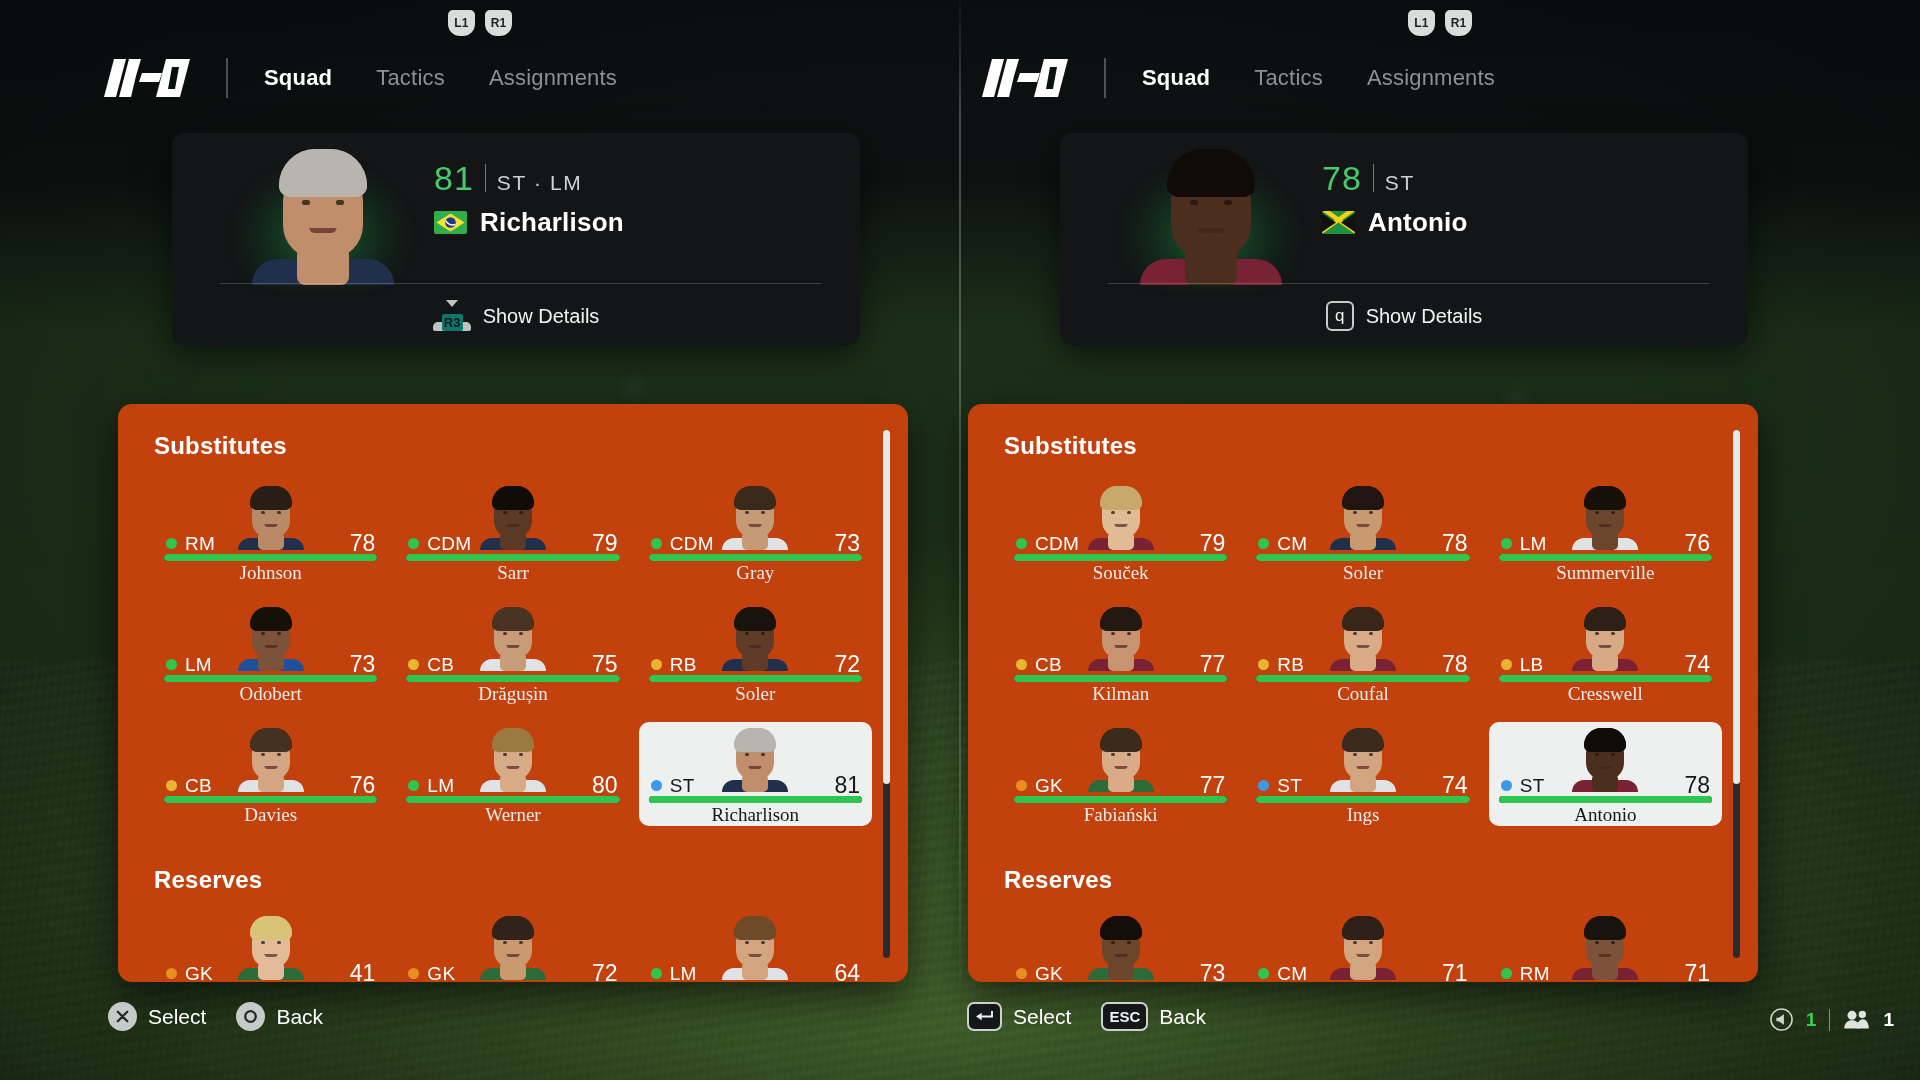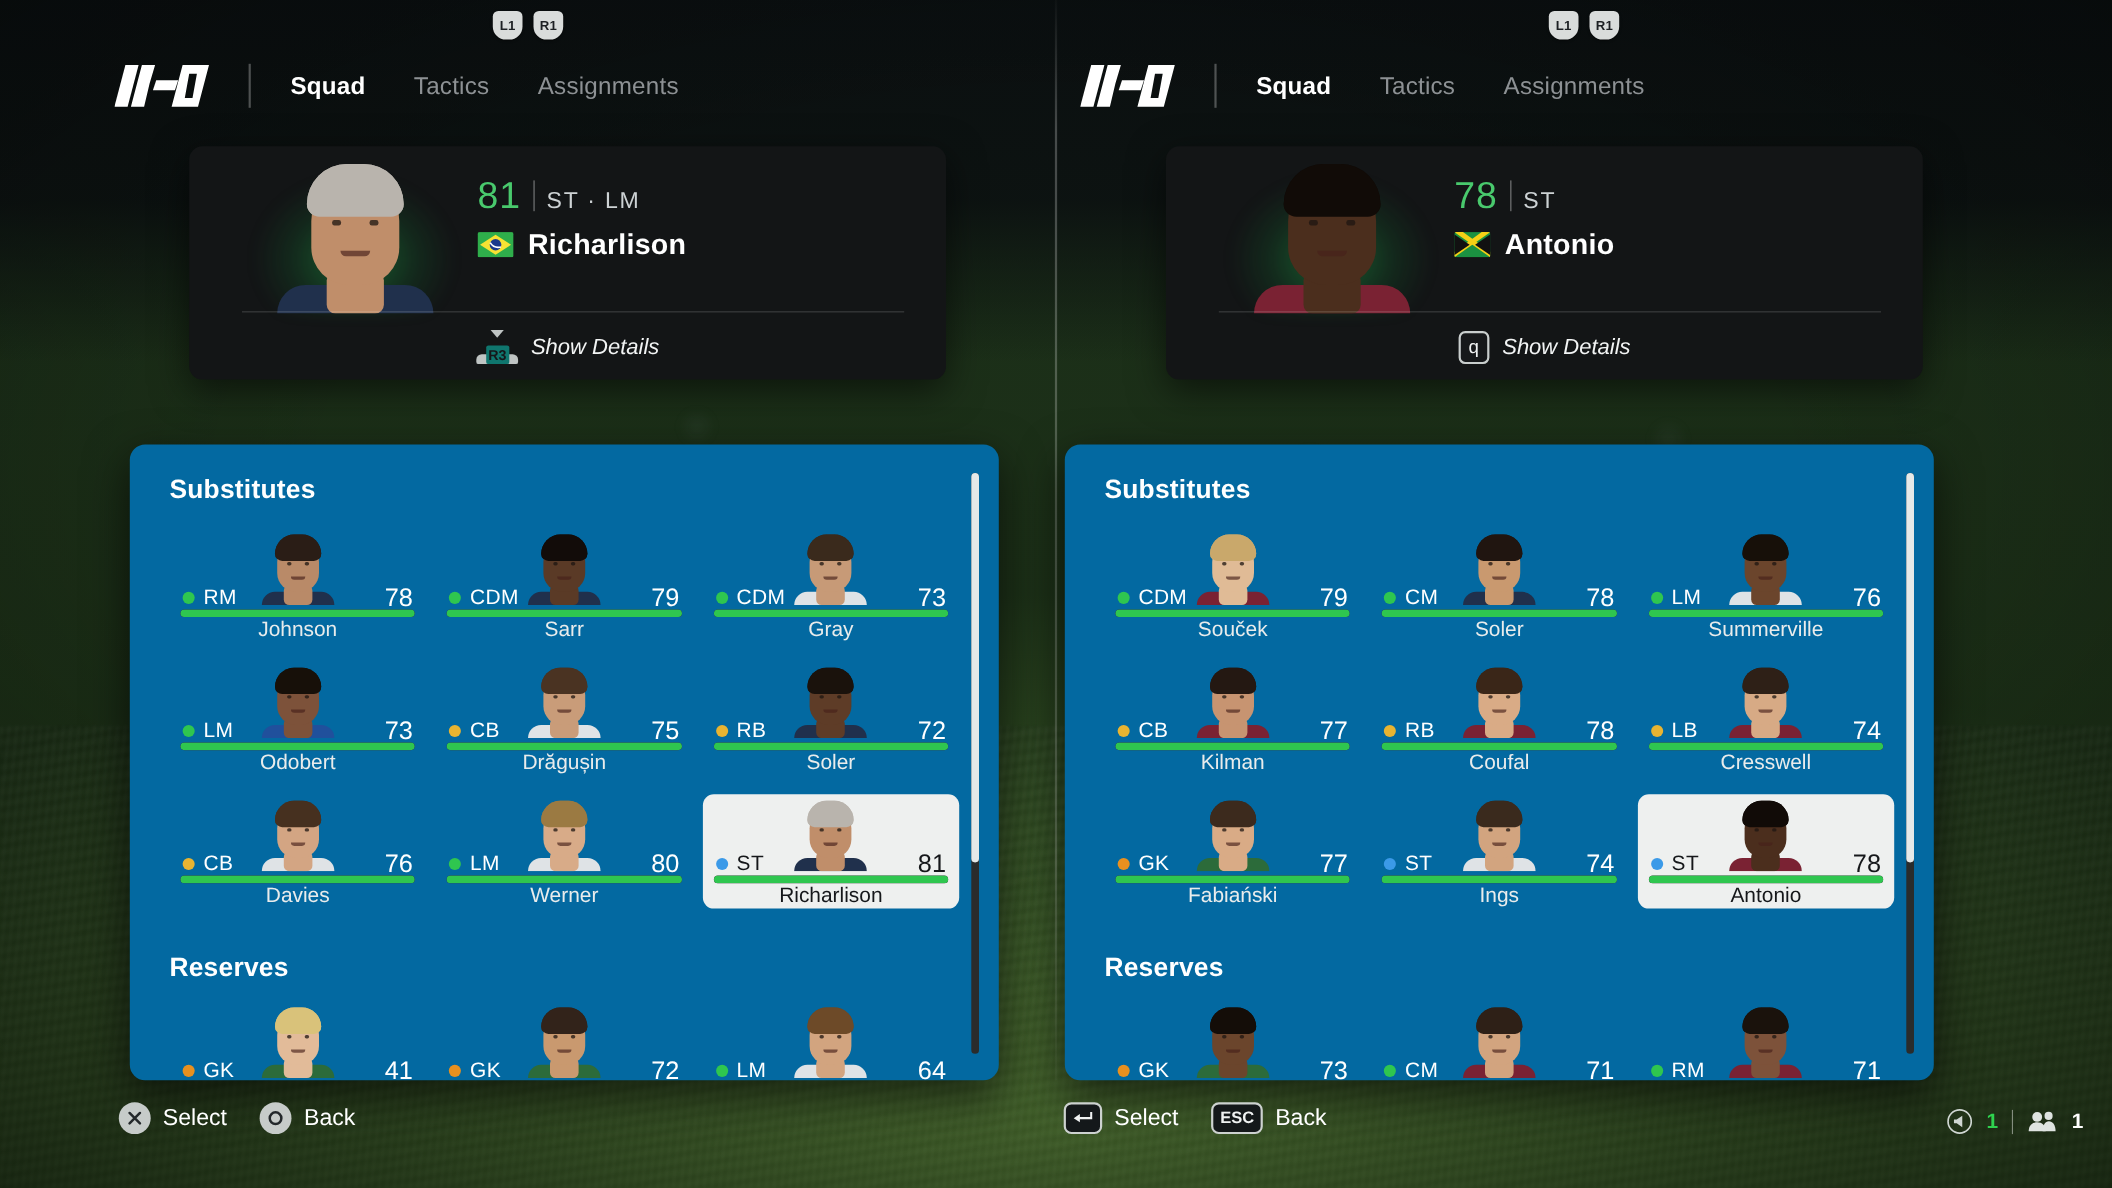--- a/index.html
+++ b/index.html
@@ -169,21 +169,21 @@
     position: absolute; left: 48px; right: 38px; top: 150px;
     height: 1px; background: rgba(255,255,255,0.18);
   }
 
   .hero-action {
     position: absolute; left: 0; right: 0; top: 155px;
     height: 56px;
     display: flex; align-items: center; justify-content: center; gap: 12px;
     cursor: pointer;
   }
-  .hero-action-label { font-size: 20px; color: #f2f4f4; font-style: italic; }
+  .hero-action-label { font-size: 20px; color: #f2f4f4; }
 
   
   .btn-r3 {
     position: relative; width: 38px; height: 30px;
     display: flex; align-items: flex-end; justify-content: center;
   }
   .btn-r3 .cap {
     width: 38px; height: 9px;
     background: #bfc4c3; border-radius: 5px 5px 2px 2px;
   }
@@ -209,21 +209,21 @@
     border-radius: 6px;
     display: flex; align-items: center; justify-content: center;
     font-size: 17px; color: #f0f2f2; font-weight: 500;
   }
 
   
   .squad-panel {
     position: absolute;
     top: 404px;
     width: 790px; height: 578px;
-    background: #0369a1;
+    background: #c2410c;
     border-radius: 14px;
     box-shadow: 0 14px 40px rgba(0,0,0,0.6);
     overflow: hidden;
   }
   .half.left .squad-panel { left: 118px; }
   .half.right .squad-panel { left: 8px; }
 
   .panel-inner {
     position: absolute; left: 0; top: 0; right: 0; bottom: 0;
     padding: 28px 36px 0 36px;
@@ -270,21 +270,21 @@
   .pc-bar {
     position: absolute; left: 10px; right: 10px; top: 74px;
     height: 7px; border-radius: 4px; background: #3b3f3e; overflow: hidden;
   }
   .pc-bar > i { display: block; height: 100%; background: #2fc64f; border-radius: 4px; }
 
   .pc-name {
     position: absolute; left: 0; right: 0; top: 82px;
     text-align: center;
     font-size: 19px; color: #e9ecec;
-    white-space: nowrap; overflow: hidden; text-overflow: ellipsis;
+    white-space: nowrap; overflow: hidden; text-overflow: ellipsis; font-family: Liberation Serif, serif;
   }
   .player-cell.selected .pc-name { color: #15171a; }
 
   
   .head {
     position: absolute; left: 50%; bottom: 0; transform: translateX(-50%);
     width: 70px; height: 72px;
   }
   .head .neck {
     position: absolute; left: 50%; transform: translateX(-50%);

